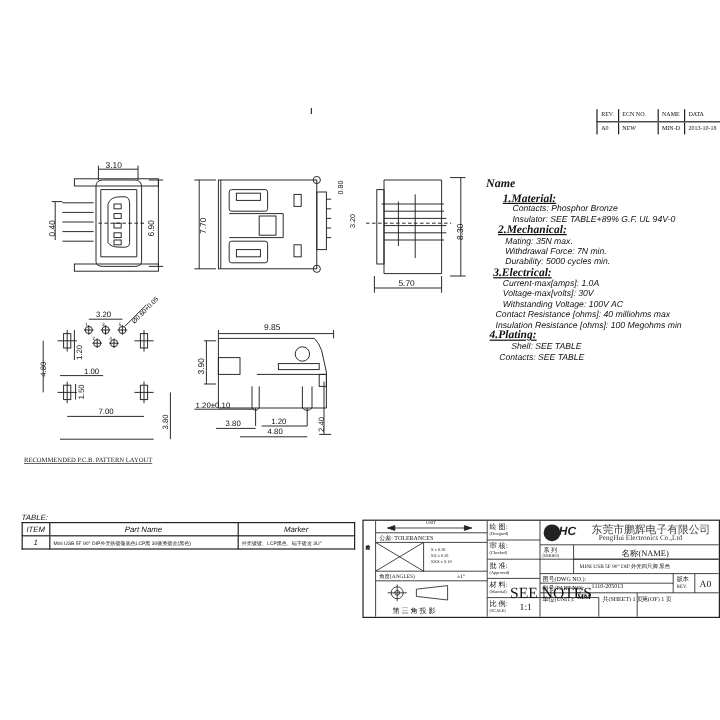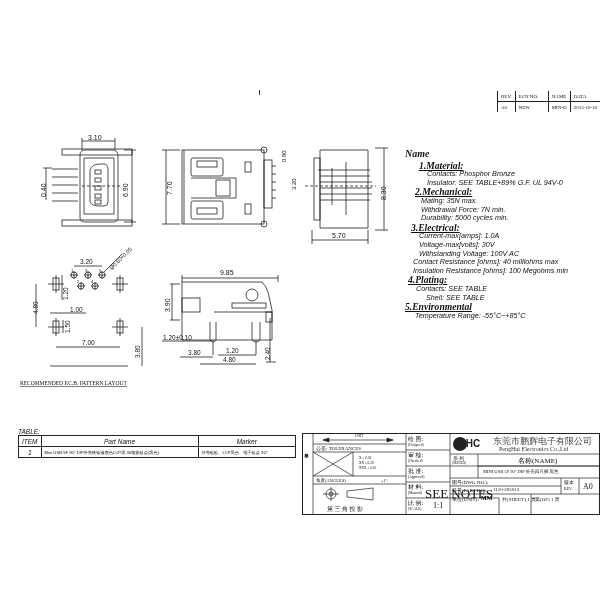--- a/index.html
+++ b/index.html
@@ -233,28 +233,22 @@
       <div class="ln">Current-max[amps]: 1.0A</div>
       <div class="ln">Voltage-max[volts]: 30V</div>
       <div class="ln">Withstanding Voltage: 100V AC</div>
     </div>
     <div class="ln" style="padding-left:2px">Contact Resistance [ohms]: 40 milliohms max</div>
     <div class="ln" style="padding-left:2px">Insulation Resistance [ohms]: 100 Megohms min</div>
   </div>
   <div style="padding-left:3px">
     <div class="sec">4.Plating:</div>
     <div style="padding-left:8px">
+      <div class="ln" style="padding-left:10px">Shell: SEE TABLE</div>
       <div class="ln">Contacts:  SEE TABLE</div>
-      <div class="ln" style="padding-left:10px">Shell: SEE TABLE</div>
-    </div>
-  </div>
-  <div>
-    <div class="sec">5.Environmental</div>
-    <div style="padding-left:10px">
-      <div class="ln">Temperature Range: -55°C~+85°C</div>
     </div>
   </div>
 </div>
 
 <div class="parts-label">TABLE:</div>
 <table class="parts">
   <tbody>
       <tr class="hdr">
     <td style="width:14px">ITEM</td>
     <td style="width:150px">Part Name</td>
@@ -319,21 +313,21 @@
   <div class="cell" style="left:105px;top:33px;font-size:6px">批  准:</div>
   <div class="cell" style="left:105px;top:41px;font-size:3.5px">(Approved)</div>
   <div class="cell" style="left:105px;top:49px;font-size:6px">材  料:</div>
   <div class="cell" style="left:105px;top:57px;font-size:3.5px">(Material)</div>
   <div class="cell" style="left:122px;top:52px;font-size:13px">SEE NOTES</div>
   <div class="cell" style="left:105px;top:65px;font-size:6px">比  例:</div>
   <div class="cell" style="left:105px;top:73px;font-size:3.5px">(SCALE)</div>
   <div class="cell" style="left:130px;top:67px;font-size:8px">1:1</div>
 
   <div class="cell" style="left:150px;top:3px;width:14px;height:14px;border-radius:50%;background:#222"></div>
-  <div class="cell" style="left:156px;top:4px;font-size:10px;font-weight:bold;font-family:'Liberation Sans',sans-serif;color:#222;">PHC</div>
+  <div class="cell" style="left:156px;top:4px;font-size:10px;font-weight:bold;font-style:italic;font-family:'Liberation Sans',sans-serif;color:#222;">PHC</div>
   <div class="cell" style="left:190px;top:1px;font-size:9px;color:#444">东莞市鹏辉电子有限公司</div>
   <div class="cell" style="left:196px;top:12px;font-size:6px;color:#333">PengHui Electronics Co.,Ltd</div>
   <div class="cell" style="left:150px;top:21px;font-size:5px">系  列</div>
   <div class="cell" style="left:149px;top:27px;font-size:3.5px">(SERIES)</div>
   <div class="cell" style="left:215px;top:22px;font-size:7px">名称(NAME)</div>
   <div class="cell" style="left:180px;top:35px;font-size:4.5px">MINI USB 5F 90° DIP 外壳四只脚 黑色</div>
   <div class="cell" style="left:149px;top:45px;font-size:5px">图号(DWG NO.):</div>
   <div class="cell" style="left:149px;top:53px;font-size:5px">料号(PART NO):</div>
   <div class="cell" style="left:190px;top:53px;font-size:5px">1110-205013</div>
   <div class="cell" style="left:261px;top:45px;font-size:5px">版本</div>

